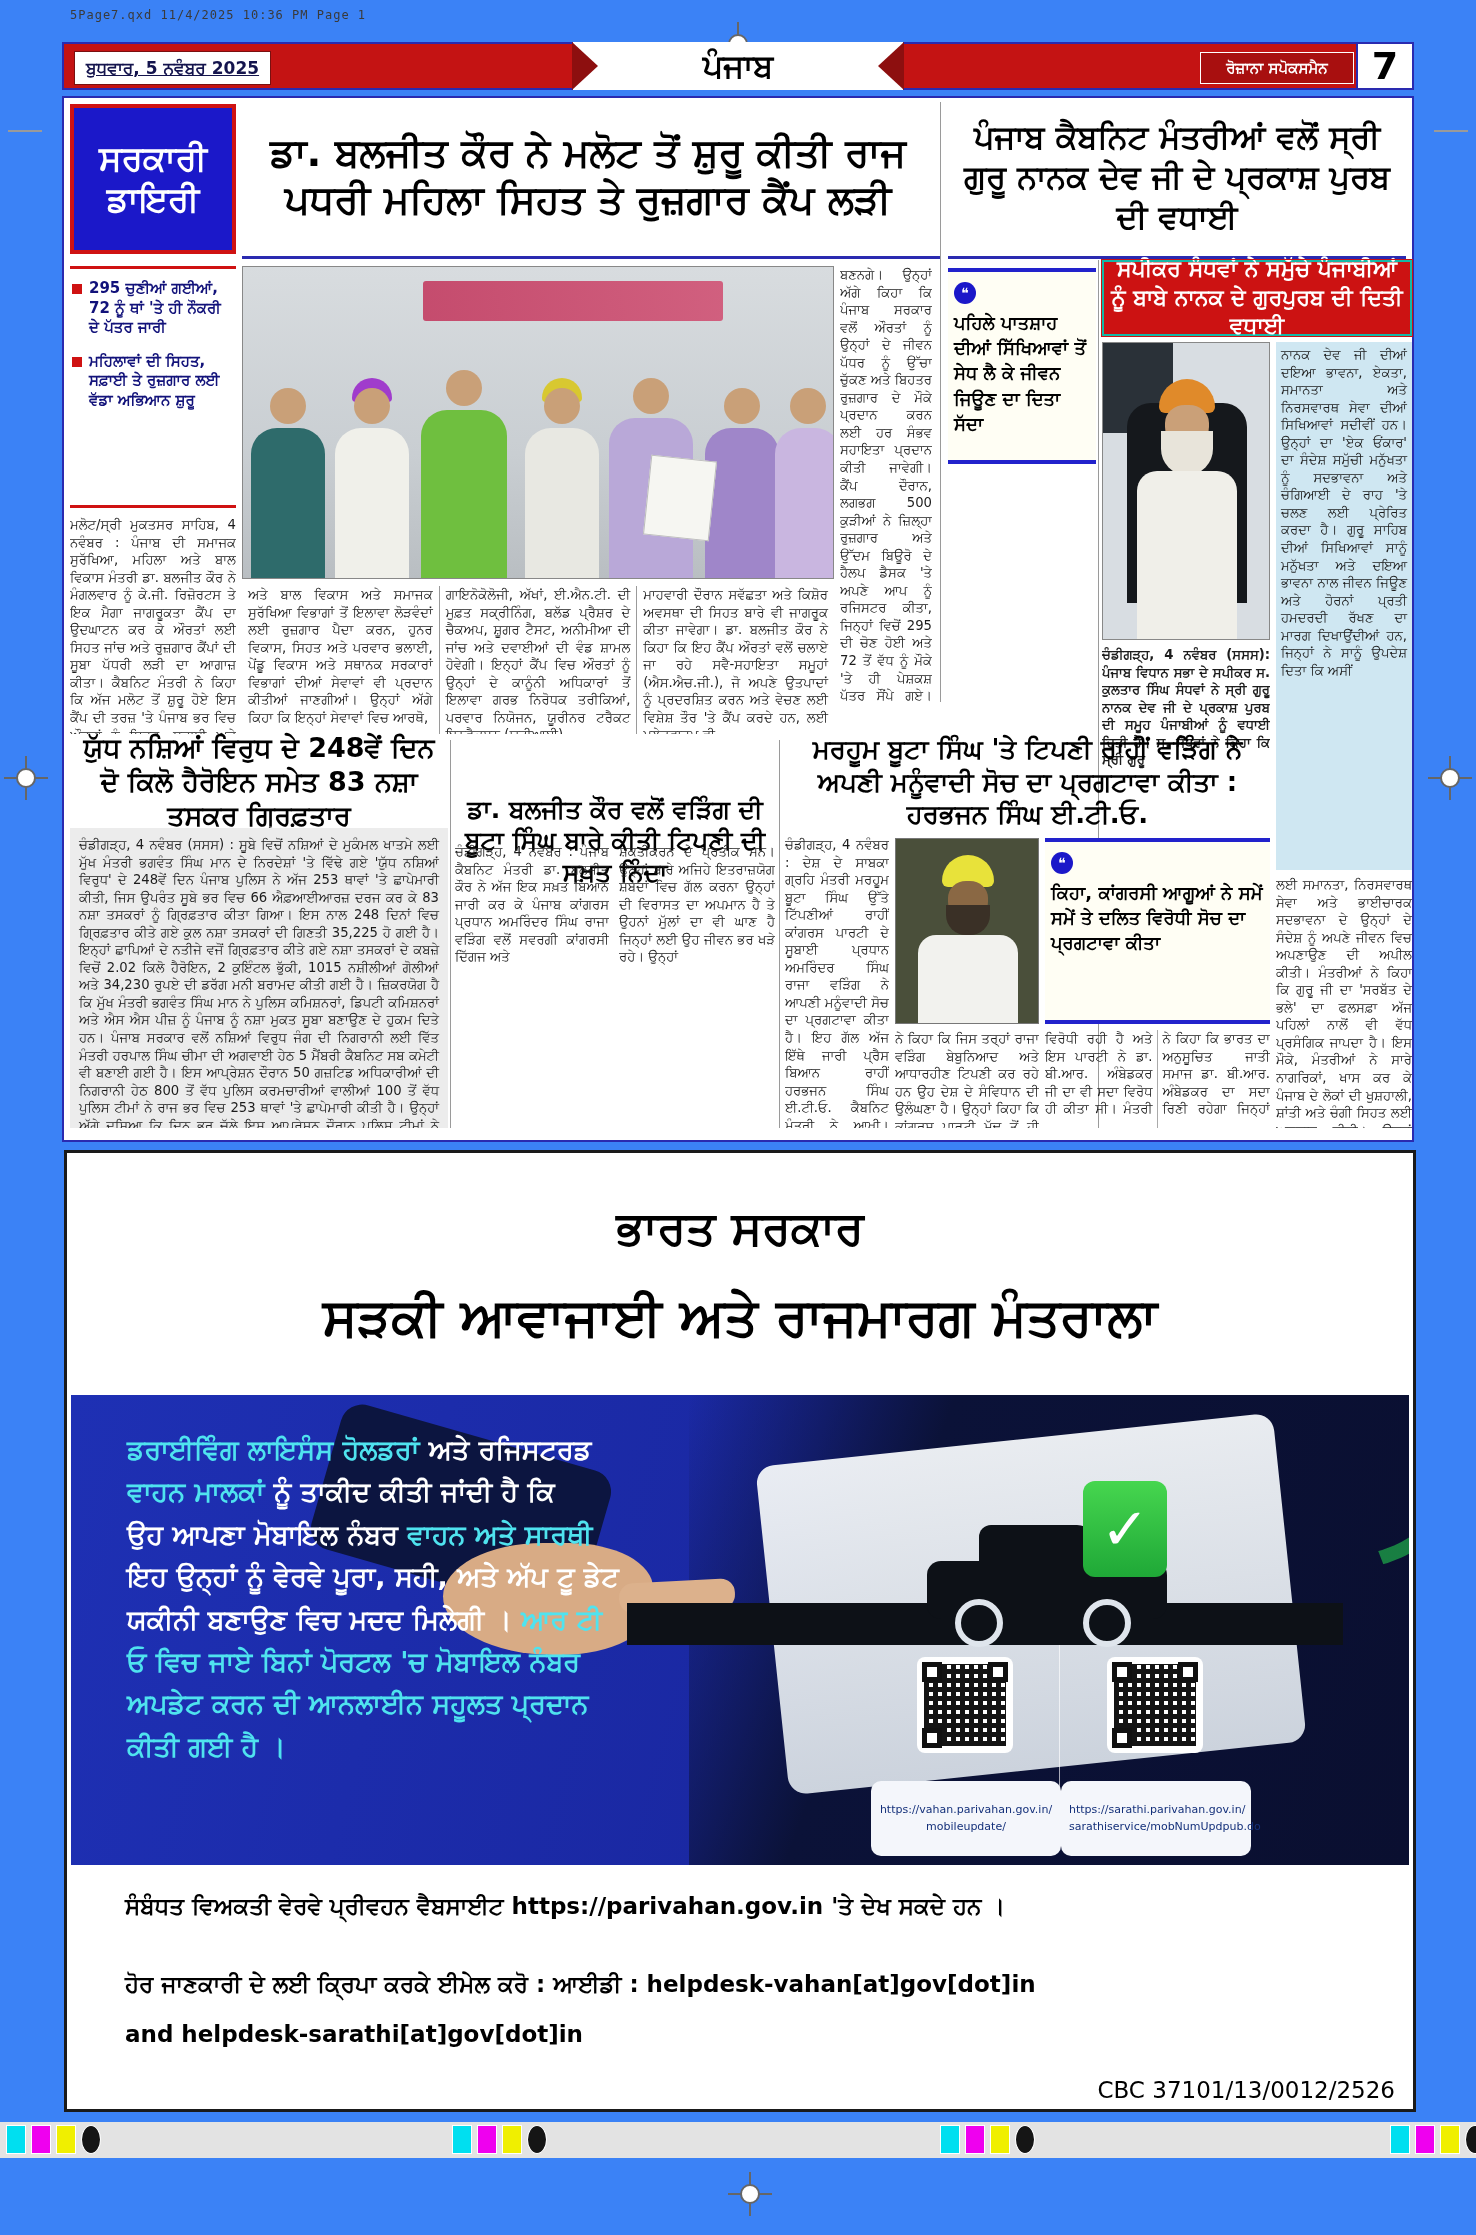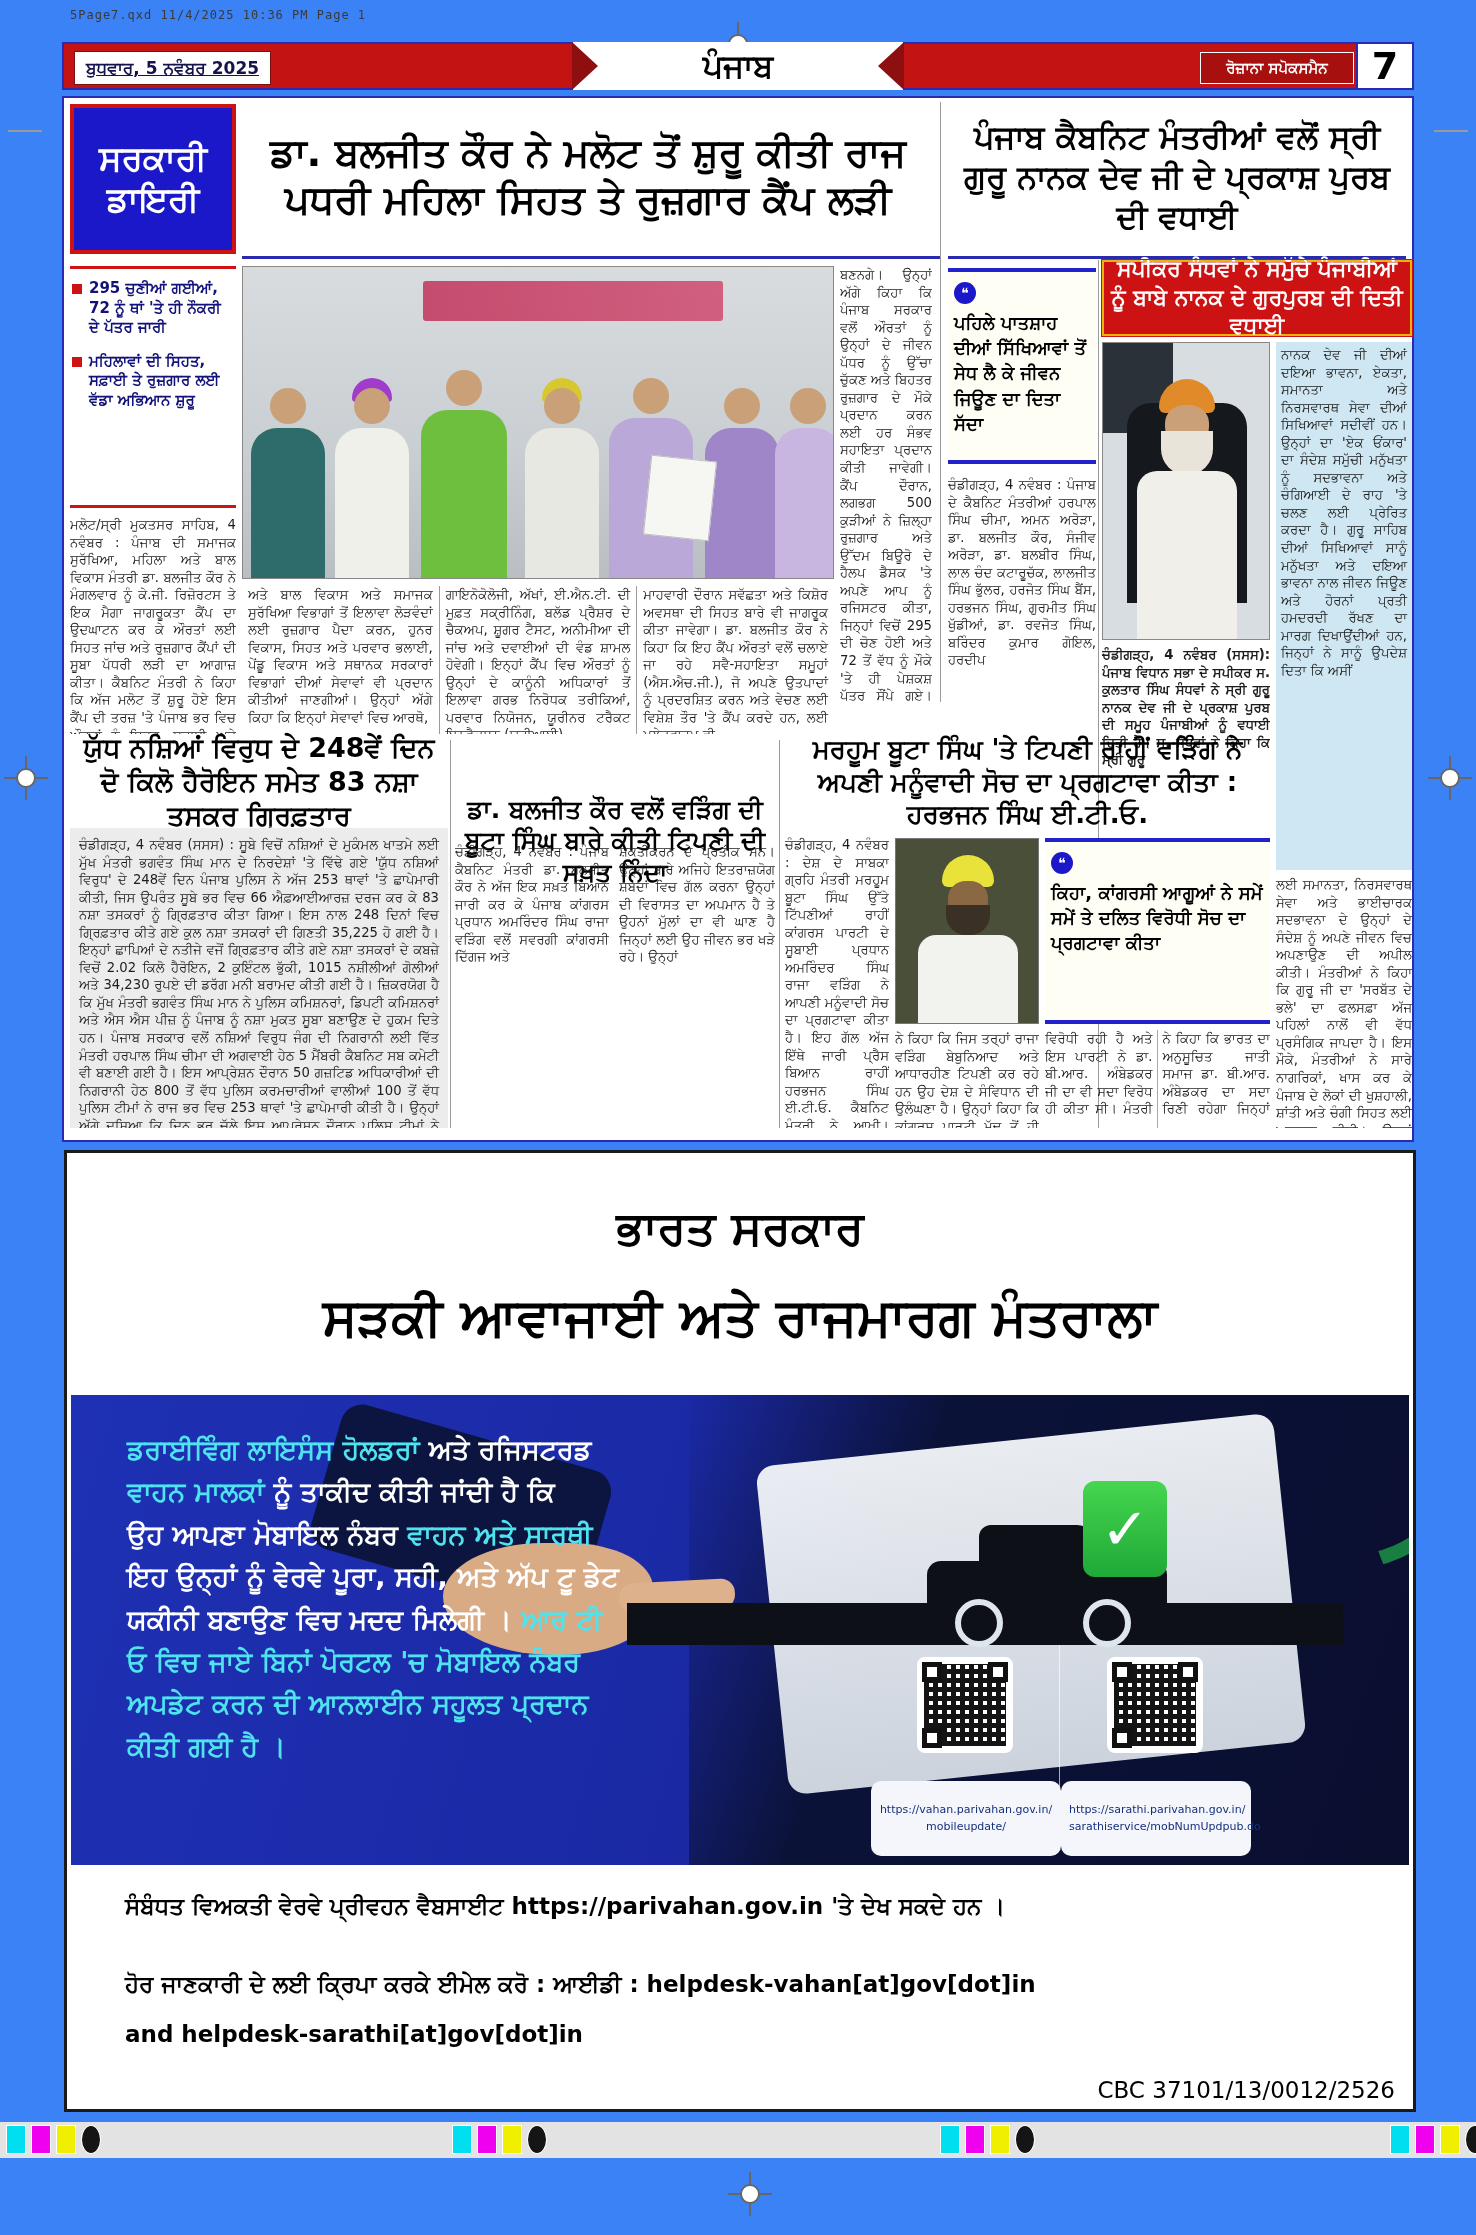--- a/index.html
+++ b/index.html
@@ -57,21 +57,21 @@
   .under-row{position:absolute;left:178px;top:488px;width:592px;height:148px;display:flex;}
   .under-row .uc{flex:1;padding:0 6px;border-right:1px solid #9a9a9a;}
   .under-row .uc:last-child{border-right:none;}
   
   .pullq{position:absolute;box-sizing:border-box;border-top:4px solid #2222cc;border-bottom:4px solid #2222cc;padding:10px 6px 8px;background:#fffef4;}
   .pq-cab{left:884px;top:170px;width:148px;height:196px;}
   .quote-ic{width:22px;height:22px;border-radius:50%;background:#1b18c9;color:#fff;font-size:14px;line-height:22px;text-align:center;margin-bottom:6px;}
   .pq-txt{font-size:18px;font-weight:700;line-height:1.4;color:#000;}
   .cab-body{position:absolute;left:884px;top:378px;width:148px;height:226px;}
   
-  .spk-red{position:absolute;left:1038px;top:162px;width:310px;height:76px;background:#cc1212;border:2px solid #eab308;outline:1px solid #cc1212;
+  .spk-red{position:absolute;left:1038px;top:162px;width:310px;height:76px;background:#cc1212;border:2px solid #14b8a6;outline:1px solid #cc1212;
            box-sizing:border-box;display:flex;align-items:center;justify-content:center;text-align:center;
            color:#fff;font-size:22px;font-weight:700;line-height:1.3;padding:2px 6px;}
   .spk-photo{position:absolute;left:1038px;top:244px;width:168px;height:298px;background:#d8dde2;border:1px solid #888;box-sizing:border-box;overflow:hidden;}
   .spk-photo .win{position:absolute;left:0;top:0;width:70px;height:90px;background:#2a3138;}
   .spk-photo .chair{position:absolute;left:24px;top:60px;width:120px;height:200px;background:#15181c;border-radius:24px 24px 0 0;}
   .spk-photo .turban{position:absolute;left:56px;top:36px;width:56px;height:34px;background:#e08a2a;border-radius:28px 28px 6px 6px;}
   .spk-photo .face{position:absolute;left:62px;top:62px;width:44px;height:40px;background:#caa078;border-radius:45%;}
   .spk-photo .beard{position:absolute;left:58px;top:88px;width:52px;height:44px;background:#e8e4da;border-radius:0 0 26px 26px;}
   .spk-photo .kurta{position:absolute;left:34px;top:128px;width:100px;height:170px;background:#f0efe9;border-radius:20px 20px 0 0;}
   .spk-caption{position:absolute;left:1038px;top:548px;width:168px;height:482px;}
@@ -244,21 +244,20 @@
     <div class="under-row">
       <div class="bodytxt uc">ਅਤੇ ਬਾਲ ਵਿਕਾਸ ਅਤੇ ਸਮਾਜਕ ਸੁਰੱਖਿਆ ਵਿਭਾਗਾਂ ਤੋਂ ਇਲਾਵਾ ਲੋੜਵੰਦਾਂ ਲਈ ਰੁਜ਼ਗਾਰ ਪੈਦਾ ਕਰਨ, ਹੁਨਰ ਵਿਕਾਸ, ਸਿਹਤ ਅਤੇ ਪਰਵਾਰ ਭਲਾਈ, ਪੇਂਡੂ ਵਿਕਾਸ ਅਤੇ ਸਥਾਨਕ ਸਰਕਾਰਾਂ ਵਿਭਾਗਾਂ ਦੀਆਂ ਸੇਵਾਵਾਂ ਵੀ ਪ੍ਰਦਾਨ ਕੀਤੀਆਂ ਜਾਣਗੀਆਂ। ਉਨ੍ਹਾਂ ਅੱਗੇ ਕਿਹਾ ਕਿ ਇਨ੍ਹਾਂ ਸੇਵਾਵਾਂ ਵਿਚ ਆਰਥੋ,</div>
       <div class="bodytxt uc">ਗਾਇਨੋਕੋਲੋਜੀ, ਅੱਖਾਂ, ਈ.ਐਨ.ਟੀ. ਦੀ ਮੁਫ਼ਤ ਸਕ੍ਰੀਨਿੰਗ, ਬਲੱਡ ਪ੍ਰੈਸ਼ਰ ਦੇ ਚੈਕਅਪ, ਸ਼ੂਗਰ ਟੈਸਟ, ਅਨੀਮੀਆ ਦੀ ਜਾਂਚ ਅਤੇ ਦਵਾਈਆਂ ਦੀ ਵੰਡ ਸ਼ਾਮਲ ਹੋਵੇਗੀ। ਇਨ੍ਹਾਂ ਕੈਂਪ ਵਿਚ ਔਰਤਾਂ ਨੂੰ ਉਨ੍ਹਾਂ ਦੇ ਕਾਨੂੰਨੀ ਅਧਿਕਾਰਾਂ ਤੋਂ ਇਲਾਵਾ ਗਰਭ ਨਿਰੋਧਕ ਤਰੀਕਿਆਂ, ਪਰਵਾਰ ਨਿਯੋਜਨ, ਯੂਰੀਨਰ ਟਰੈਕਟ ਇਨਫ਼ੈਕਸ਼ਨ (ਯੂਟੀਆਈ),</div>
       <div class="bodytxt uc">ਮਾਹਵਾਰੀ ਦੌਰਾਨ ਸਵੱਛਤਾ ਅਤੇ ਕਿਸ਼ੋਰ ਅਵਸਥਾ ਦੀ ਸਿਹਤ ਬਾਰੇ ਵੀ ਜਾਗਰੂਕ ਕੀ­ਤਾ ਜਾਵੇਗਾ। ਡਾ. ਬਲਜੀਤ ਕੌਰ ਨੇ ਕਿਹਾ ਕਿ ਇਹ ਕੈਂਪ ਔਰਤਾਂ ਵਲੋਂ ਚਲਾਏ ਜਾ ਰਹੇ ਸਵੈ-ਸਹਾਇਤਾ ਸਮੂਹਾਂ (ਐਸ.ਐਚ.ਜੀ.), ਜੋ ਅਪਣੇ ਉਤਪਾਦਾਂ ਨੂੰ ਪ੍ਰਦਰਸ਼ਿਤ ਕਰਨ ਅਤੇ ਵੇਚਣ ਲਈ ਵਿਸ਼ੇਸ਼ ਤੌਰ 'ਤੇ ਕੈਂਪ ਕਰਦੇ ਹਨ, ਲਈ ਪਲੇਟਫਾਰਮ ਵੀ</div>
     </div>
 
     <div class="pullq pq-cab">
       <div class="quote-ic">❝</div>
       <div class="pq-txt">ਪਹਿਲੇ ਪਾਤਸ਼ਾਹ ਦੀਆਂ ਸਿੱਖਿਆਵਾਂ ਤੋਂ ਸੇਧ ਲੈ ਕੇ ਜੀਵਨ ਜਿਊਣ ਦਾ ਦਿਤਾ ਸੱਦਾ</div>
     </div>
-    <div class="bodytxt cab-body">ਚੰਡੀਗੜ੍ਹ, 4 ਨਵੰਬਰ : ਪੰਜਾਬ ਦੇ ਕੈਬਨਿਟ ਮੰਤਰੀਆਂ ਹਰਪਾਲ ਸਿੰਘ ਚੀਮਾ, ਅਮਨ ਅਰੋੜਾ, ਡਾ. ਬਲਜੀਤ ਕੌਰ, ਸੰਜੀਵ ਅਰੋੜਾ, ਡਾ. ਬਲਬੀਰ ਸਿੰਘ, ਲਾਲ ਚੰਦ ਕਟਾਰੂਚੱਕ, ਲਾਲਜੀਤ ਸਿੰਘ ਭੁੱਲਰ, ਹਰਜੋਤ ਸਿੰਘ ਬੈਂਸ, ਹਰਭਜਨ ਸਿੰਘ, ਗੁਰਮੀਤ ਸਿੰਘ ਖੁੱਡੀਆਂ, ਡਾ. ਰਵਜੋਤ ਸਿੰਘ, ਬਰਿੰਦਰ ਕੁਮਾਰ ਗੋਇਲ, ਹਰਦੀਪ</div>
 
     <div class="spk-red">ਸਪੀਕਰ ਸੰਧਵਾਂ ਨੇ ਸਮੁੱਚੇ ਪੰਜਾਬੀਆਂ ਨੂੰ ਬਾਬੇ ਨਾਨਕ ਦੇ ਗੁਰਪੁਰਬ ਦੀ ਦਿਤੀ ਵਧਾਈ</div>
     <div class="spk-photo">
       <div class="win"></div>
       <div class="chair"></div>
       <div class="turban"></div>
       <div class="face"></div>
       <div class="beard"></div>
       <div class="kurta"></div>
     </div>

